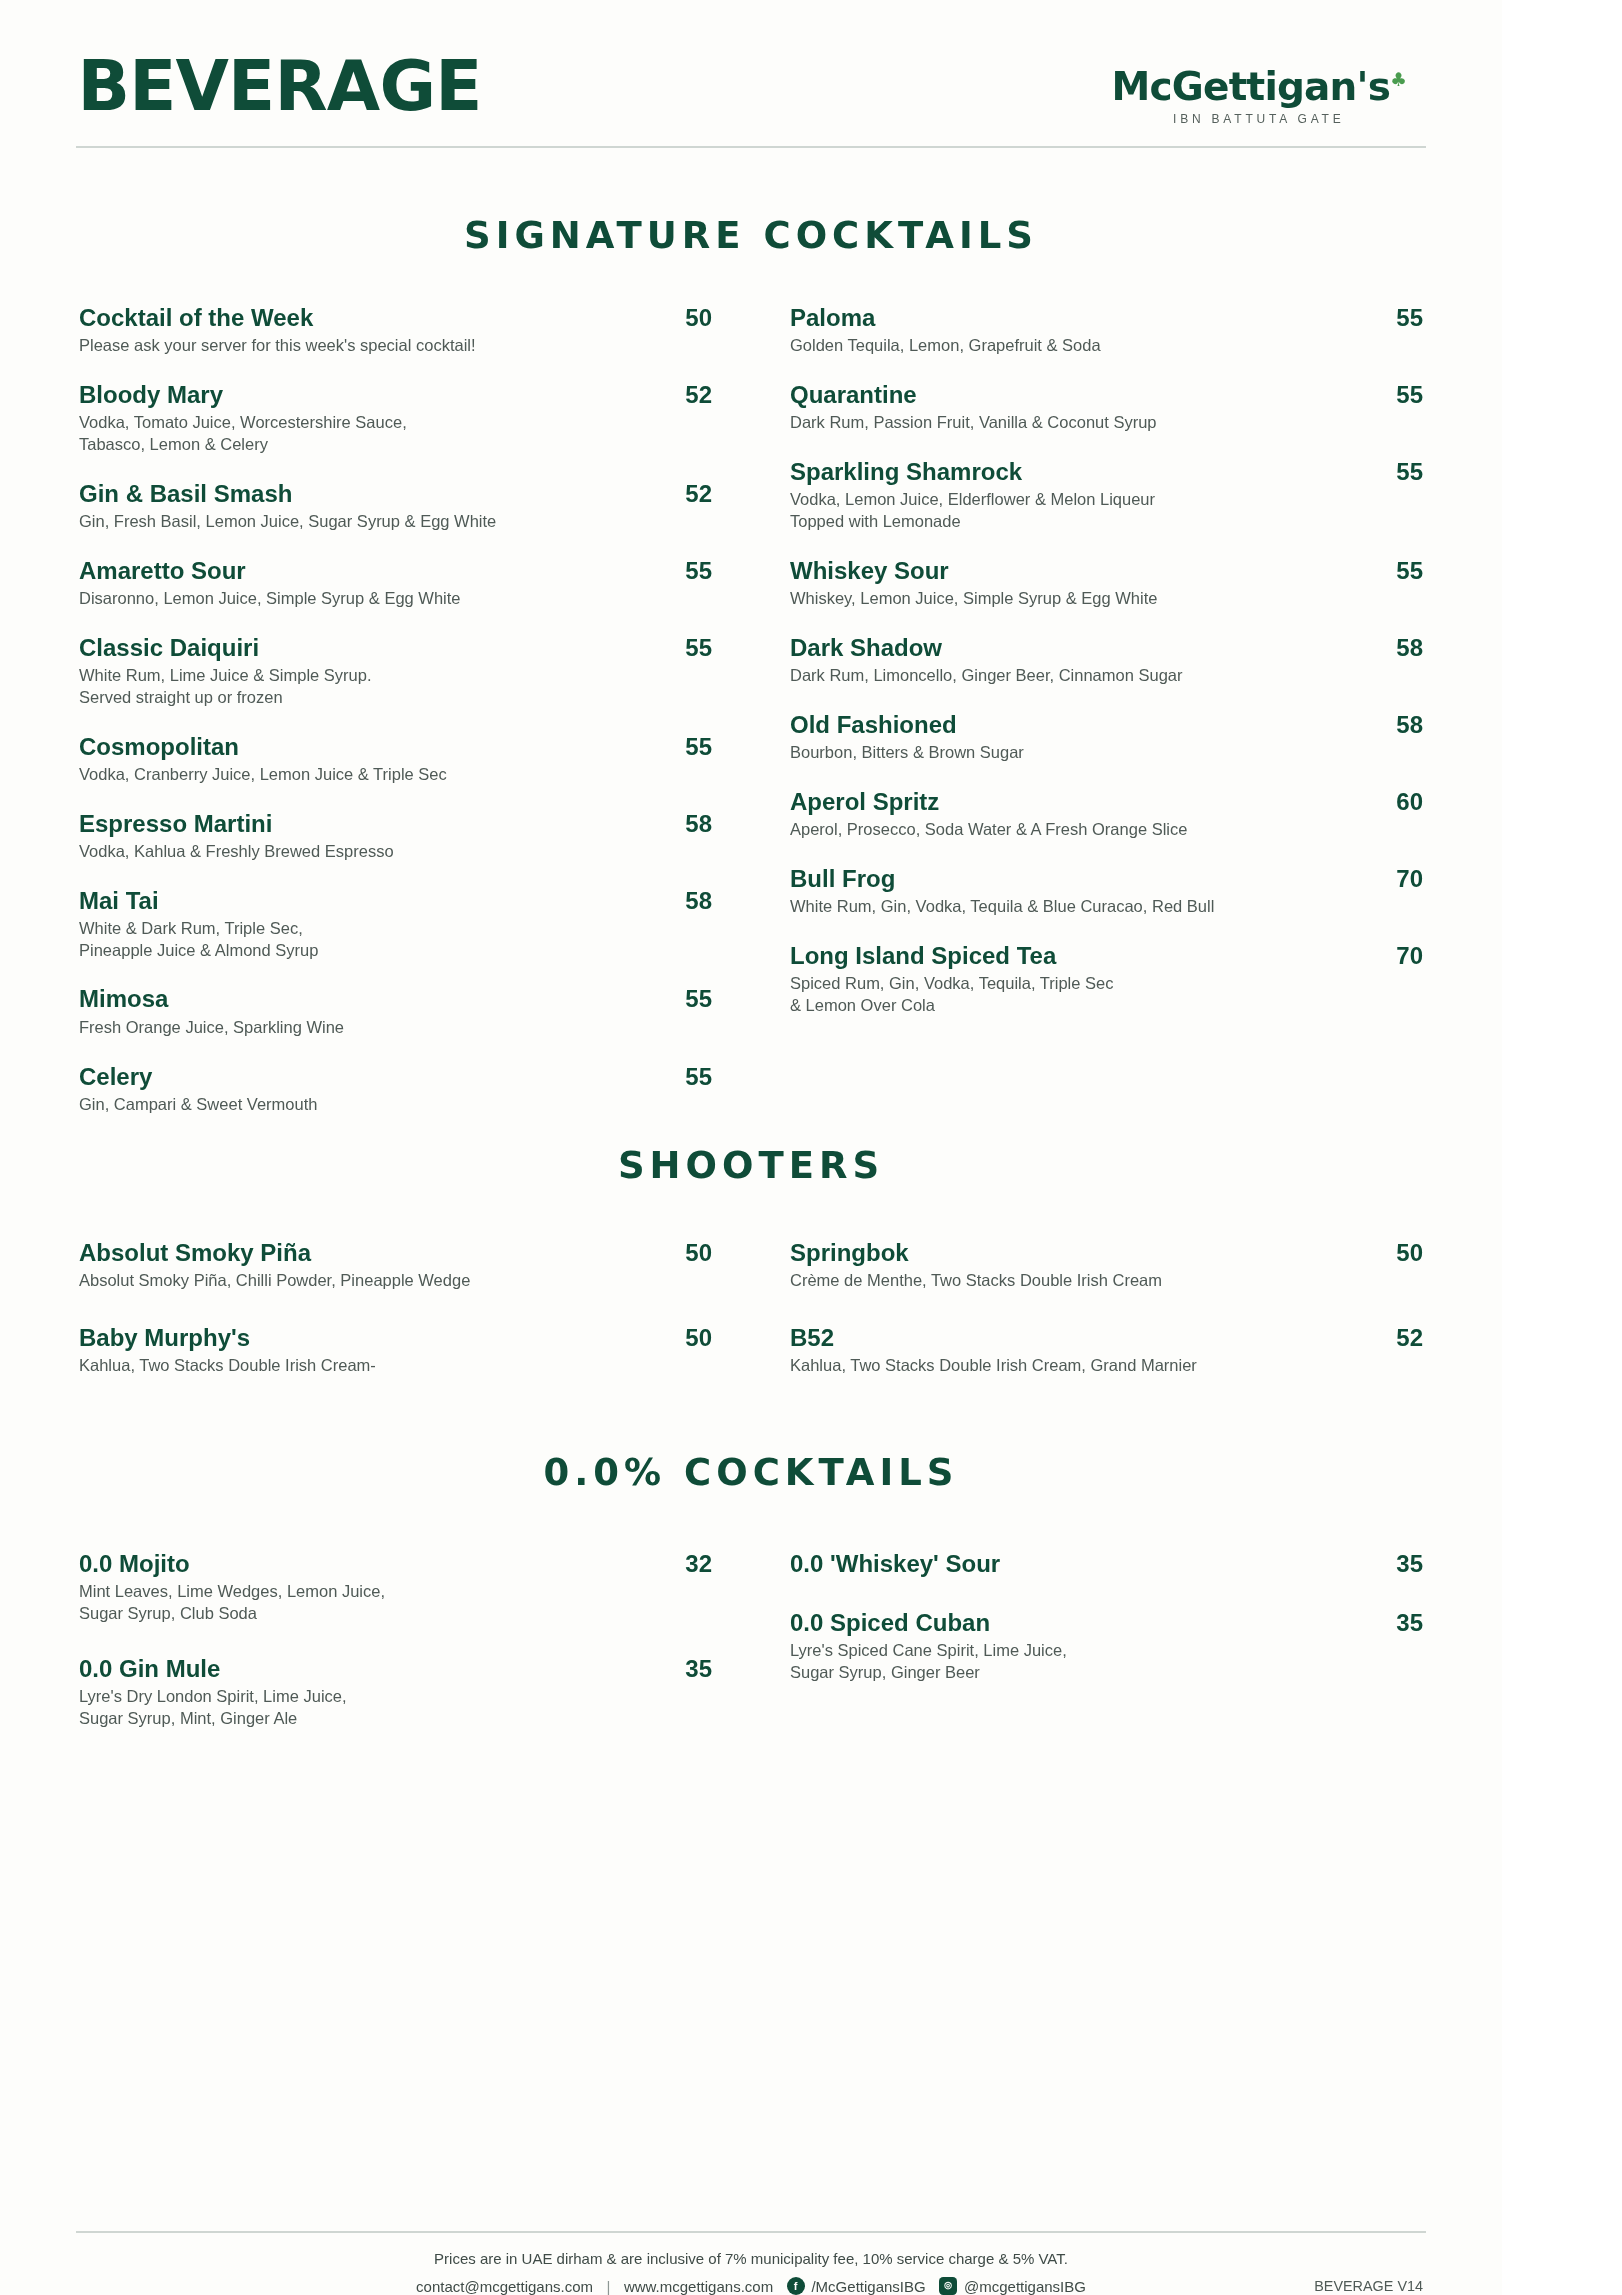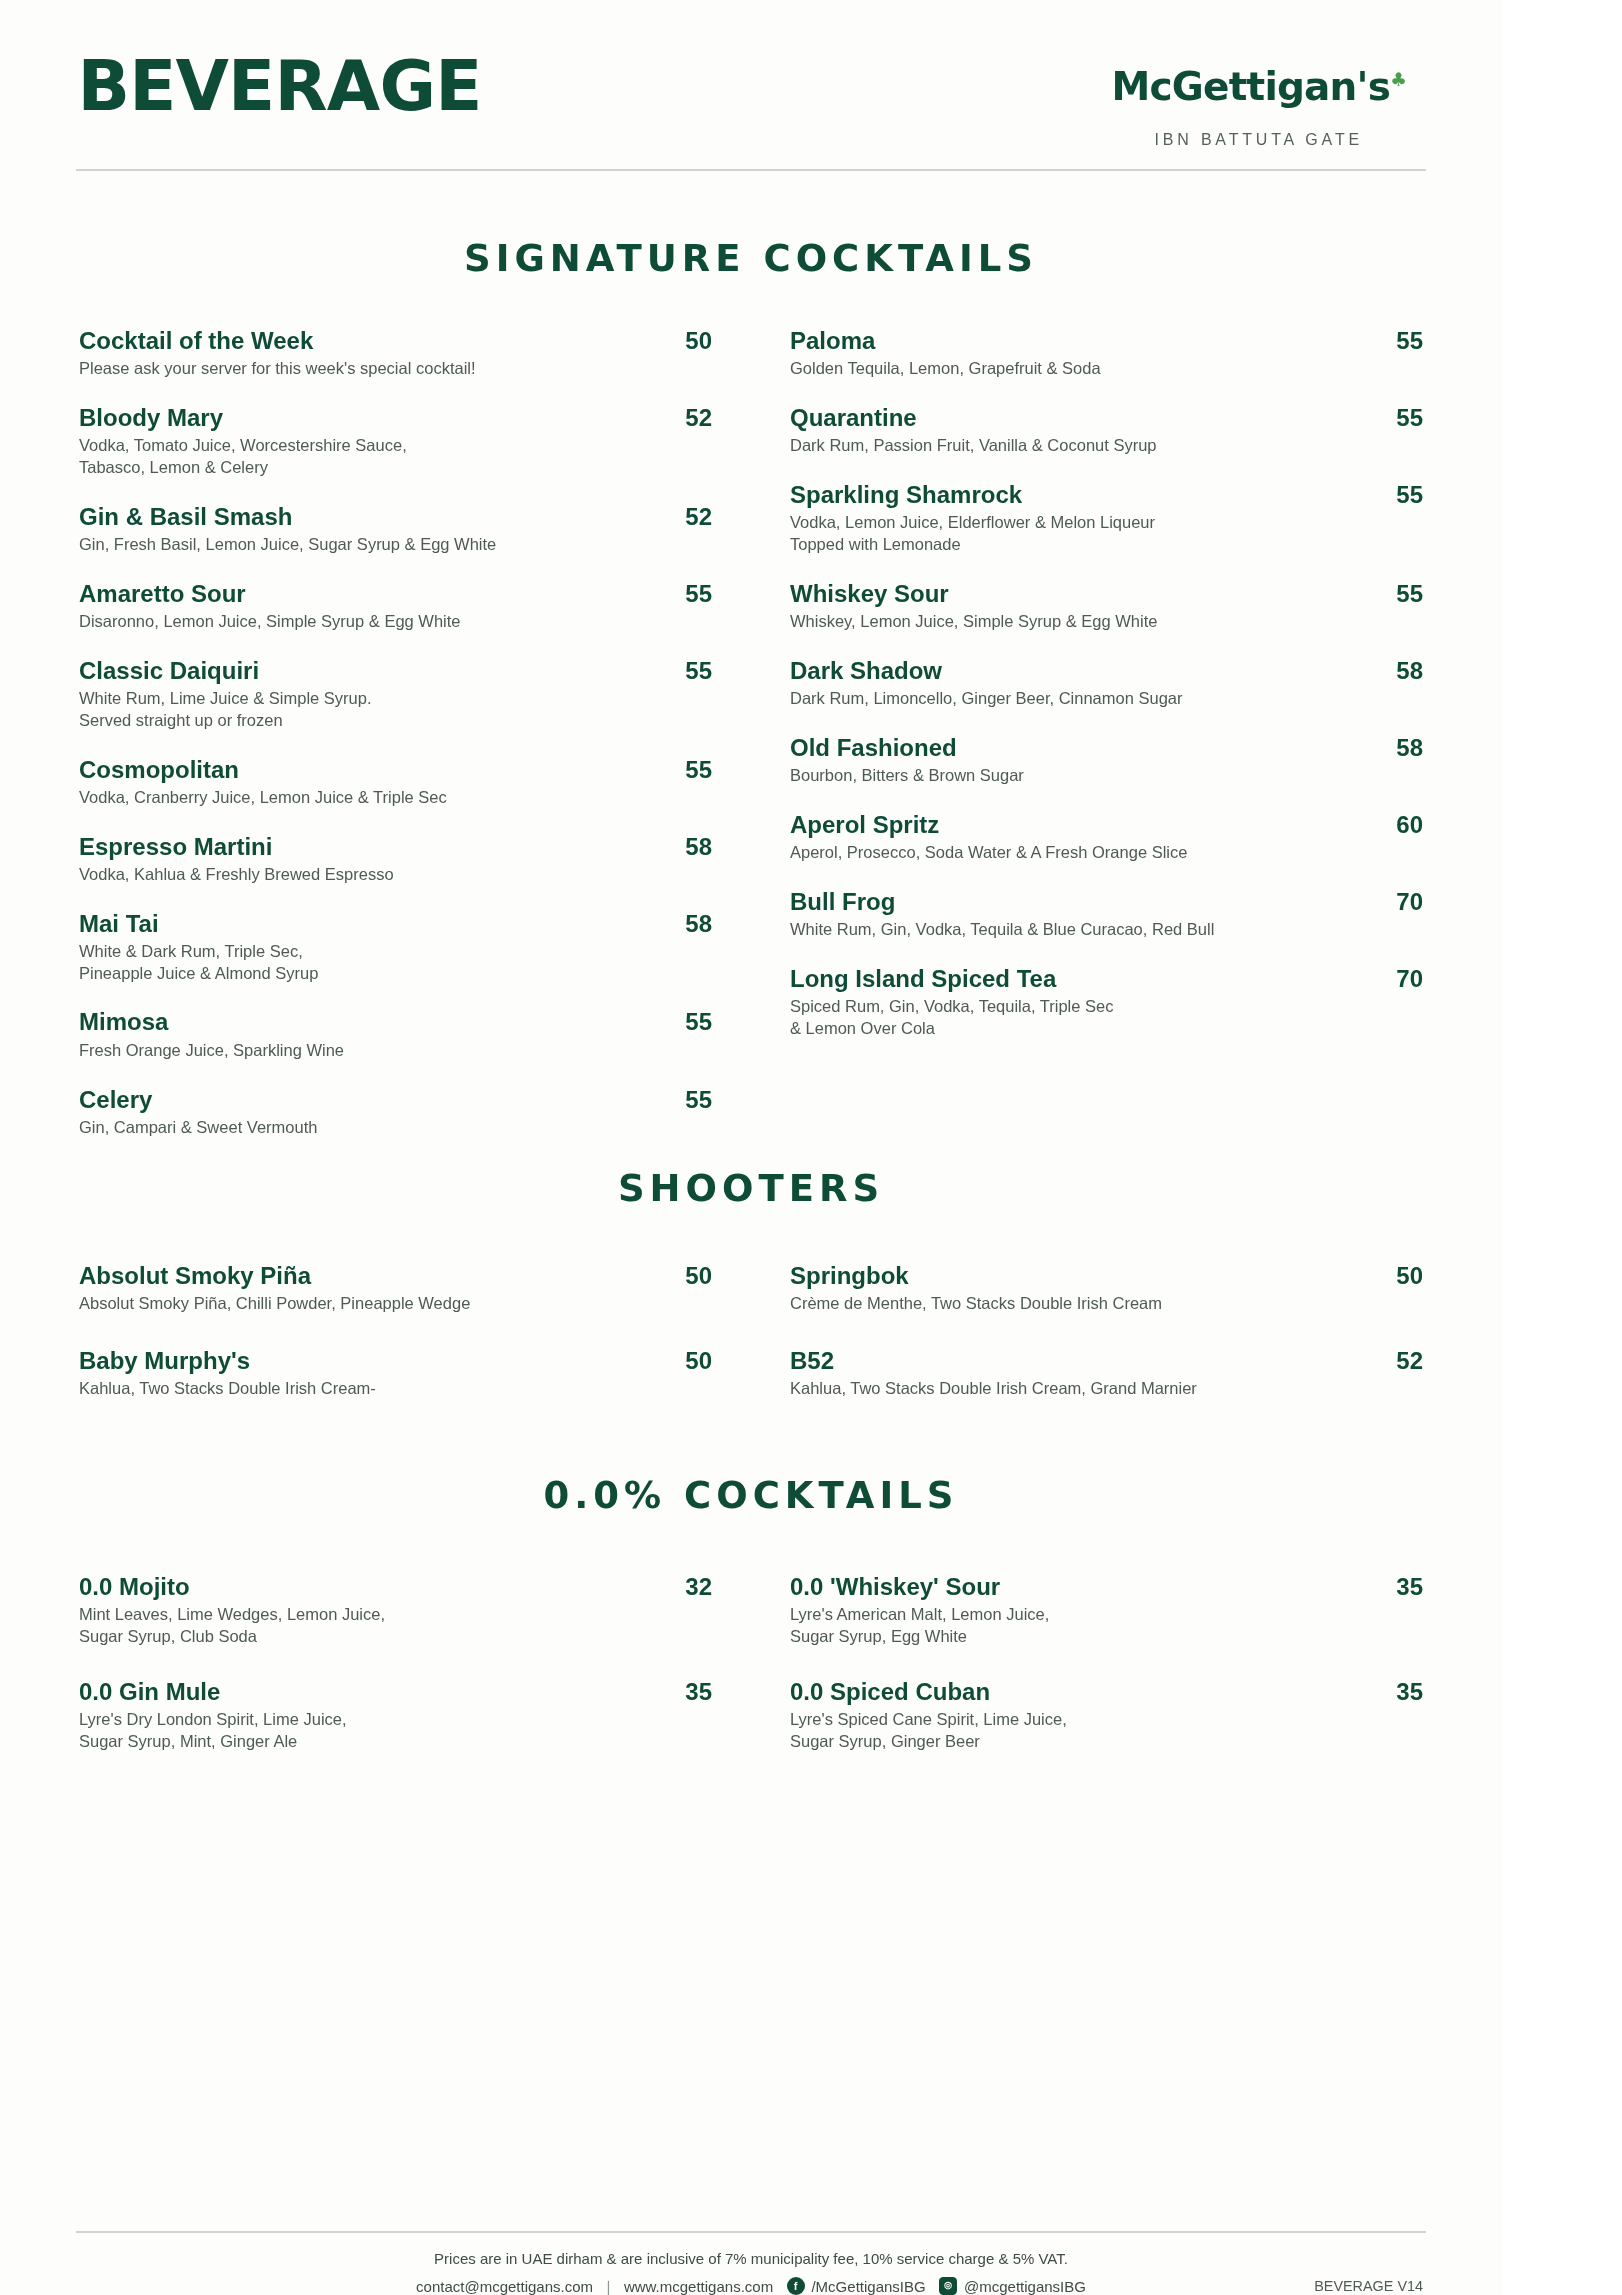--- a/index.html
+++ b/index.html
@@ -50,24 +50,24 @@
     font-family: "DejaVu Sans", sans-serif;
     position: relative;
     white-space: nowrap;
   }
   .logo-word .shamrock {
     color: #4a9c4f;
     font-size: 18.6px;
     vertical-align: super;
   }
   .logo-sub {
-    font-size: 16px;
+    font-size: 12px;
     letter-spacing: 3.8px;
     color: #55605c;
-    margin-top: 22px;
+    margin-top: 3px;
     font-weight: 400;
   }
   .header-rule {
     height: 1.7px;
     background: #cfd6d2;
     margin: 20px 1.7px 0 1.7px;
   }
 
   
   .section-title {
@@ -401,21 +401,20 @@
         </div>
         <div class="item-desc">Lyre's Dry London Spirit, Lime Juice,<br>Sugar Syrup, Mint, Ginger Ale</div>
       </div>
     </div>
     <div class="col">
       <div class="item">
         <div class="item-head">
           <div class="item-name">0.0 'Whiskey' Sour</div>
           <div class="item-price">35</div>
         </div>
-        <div class="item-desc">Lyre's American Malt, Lemon Juice,<br>Sugar Syrup, Egg White</div>
       </div>
       <div class="item">
         <div class="item-head">
           <div class="item-name">0.0 Spiced Cuban</div>
           <div class="item-price">35</div>
         </div>
         <div class="item-desc">Lyre's Spiced Cane Spirit, Lime Juice,<br>Sugar Syrup, Ginger Beer</div>
       </div>
     </div>
   </div>

